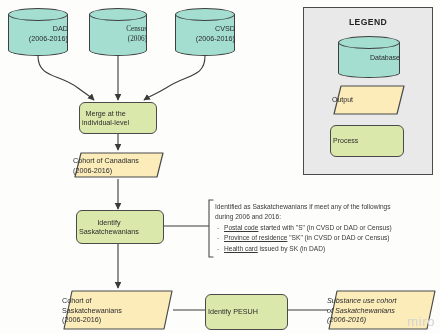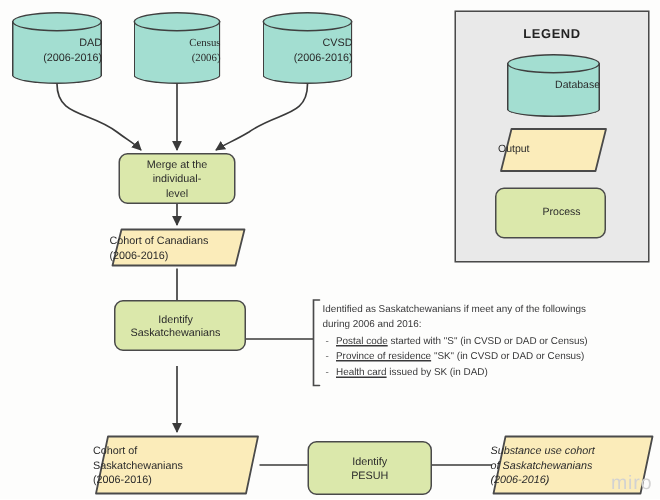--- a/index.html
+++ b/index.html
@@ -62,25 +62,25 @@
 
   
   .process {
     position: absolute;
     background: #dbe8ab;
     border: 1.2px solid #4a4a4a;
     border-radius: 6px;
     box-sizing: border-box;
     display: flex;
     align-items: center;
-    justify-content: flex-end;
+    justify-content: flex-start;
     text-align: center;
     font-size: 7.2px;
     line-height: 9.5px;
-    padding: 16px;
+    padding: 2px;
   }
 
   
   .output-wrap {
     position: absolute;
   }
   .output-wrap svg.shape {
     position: absolute;
     left: 0; top: 0;
     width: 100%; height: 100%;
@@ -219,21 +219,21 @@
   <div class="output-wrap" style="left:73px; top:151px; width:92px; height:28px;">
     <svg class="shape" viewBox="0 0 92 28" preserveAspectRatio="none">
       <path d="M8,2 L90,2 L84,26 L2,26 Z" fill="#fbecba" stroke="#4a4a4a" stroke-width="1.2" stroke-linejoin="round"></path>
     </svg>
     <div class="txt">
       <div>Cohort of Canadians</div>
       <div>(2006-2016)</div>
     </div>
   </div>
 
-  <div class="process" style="left:76px; top:200px; width:88px; height:24px;">
+  <div class="process" style="left:76px; top:210px; width:88px; height:34px;">
     <div>
       <div>Identify</div>
       <div>Saskatchewanians</div>
     </div>
   </div>
 
   <div class="note" style="left:215px; top:202px; width:222px;">
     <div class="line">Identified as Saskatchewanians if meet any of the followings</div>
     <div class="line">during 2006 and 2016:</div>
     <ul>

